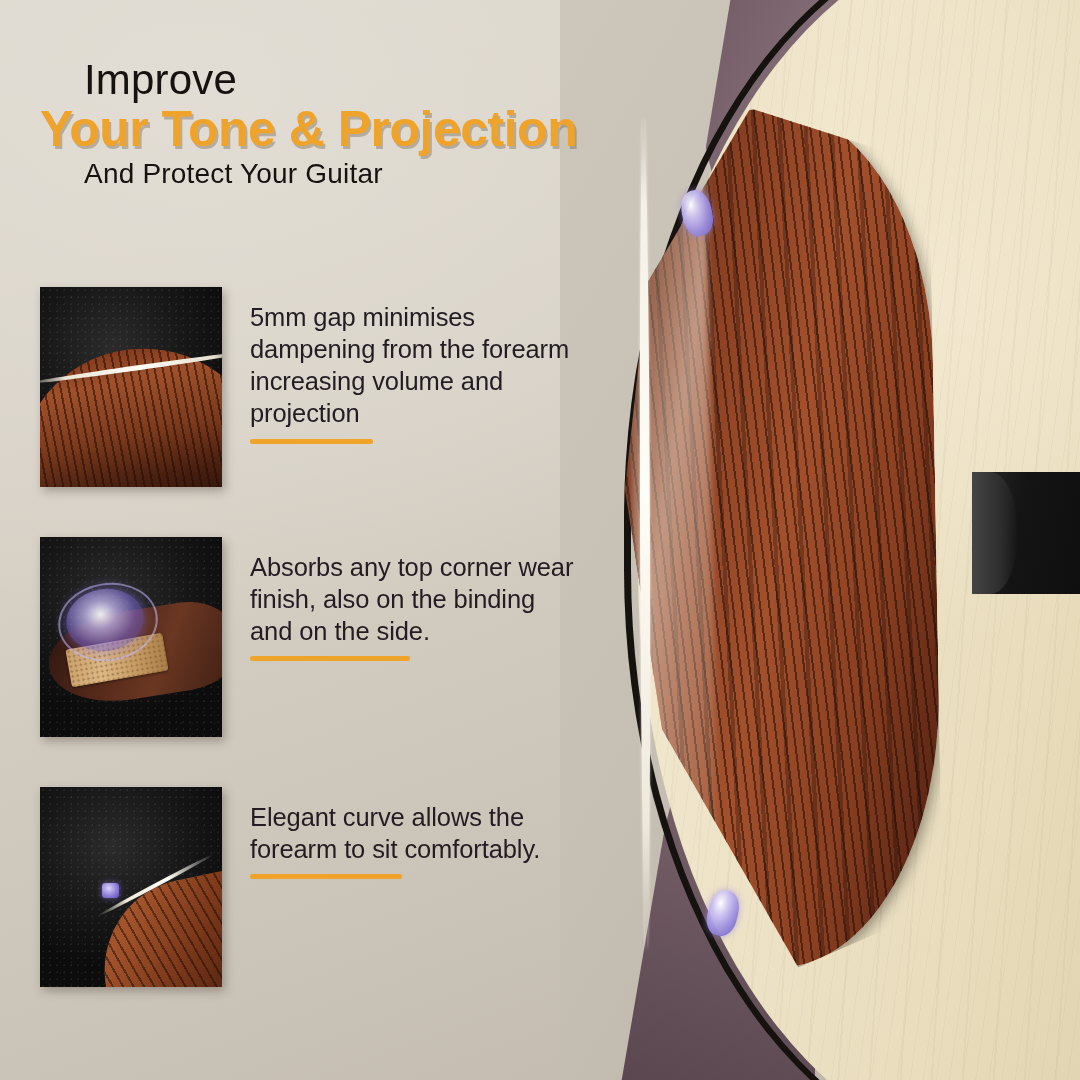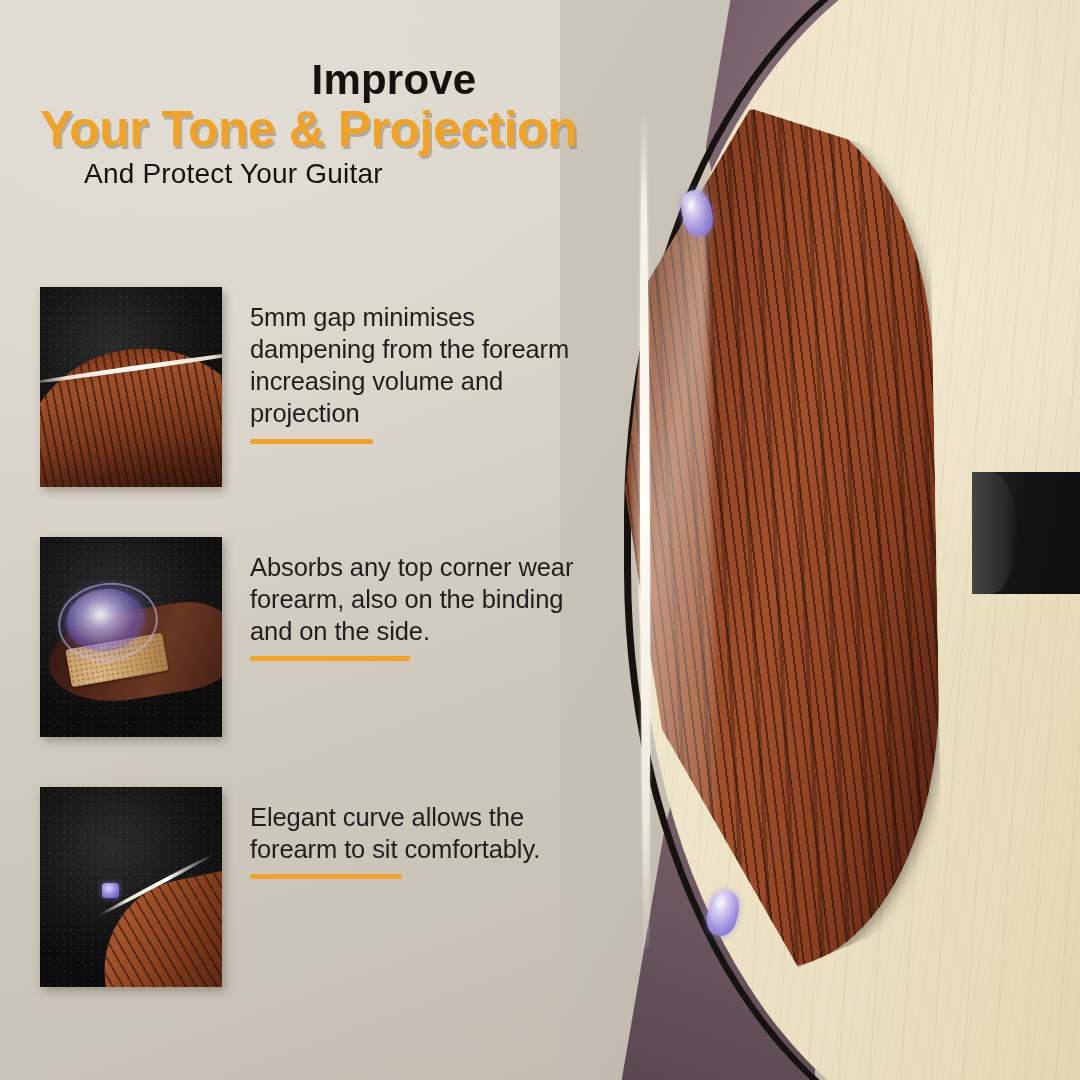--- a/index.html
+++ b/index.html
@@ -157,22 +157,22 @@
     position: absolute;
     left: -2px; top: 0;
     width: 46px; height: 100%;
     border-radius: 0 60% 60% 0 / 0 50% 50% 0;
     background: linear-gradient(90deg, #454545 0%, #2e2e2e 60%, rgba(0,0,0,0) 100%);
   }
 
   
   .headline { position: absolute; left: 84px; top: 58px; width: 620px; }
   .hl-line1 {
-    font-size: 42px; font-weight: 700; color: #16120f;
-    letter-spacing: .2px; line-height: 1.05; margin: 0; text-align: center;
+    font-size: 42px; font-weight: 400; color: #16120f;
+    letter-spacing: .2px; line-height: 1.05; margin: 0;
   }
   .hl-line2 {
     font-size: 50px; font-weight: 700; color: #F0A32A;
     letter-spacing: -.5px; line-height: 1.02;
     margin: 2px 0 0 -44px;
     text-shadow: 2px 3px 0 rgba(80,62,40,0.30);
   }
   .hl-line3 {
     font-size: 28px; font-weight: 400; color: #16120f;
     letter-spacing: .2px; line-height: 1.05; margin: 4px 0 0 0;
@@ -388,21 +388,21 @@
 
   <div class="feature f2">
     <div class="thumb">
       <div class="thumb-felt"></div>
       <div class="t2-rest"></div>
       <div class="t2-cork"></div>
       <div class="t2-cup-ring"></div>
       <div class="t2-cup"></div>
     </div>
     <div class="f-text">
-      <p>Absorbs any top corner wear forearm, also on the binding and on the side.</p>
+      <p>Absorbs any top corner wear finish, also on the binding and on the side.</p>
       <div class="f-underline u2"></div>
     </div>
   </div>
 
   <div class="feature f3">
     <div class="thumb">
       <div class="thumb-felt"></div>
       <div class="t3-arm">
         <div class="grain"></div>
       </div>

